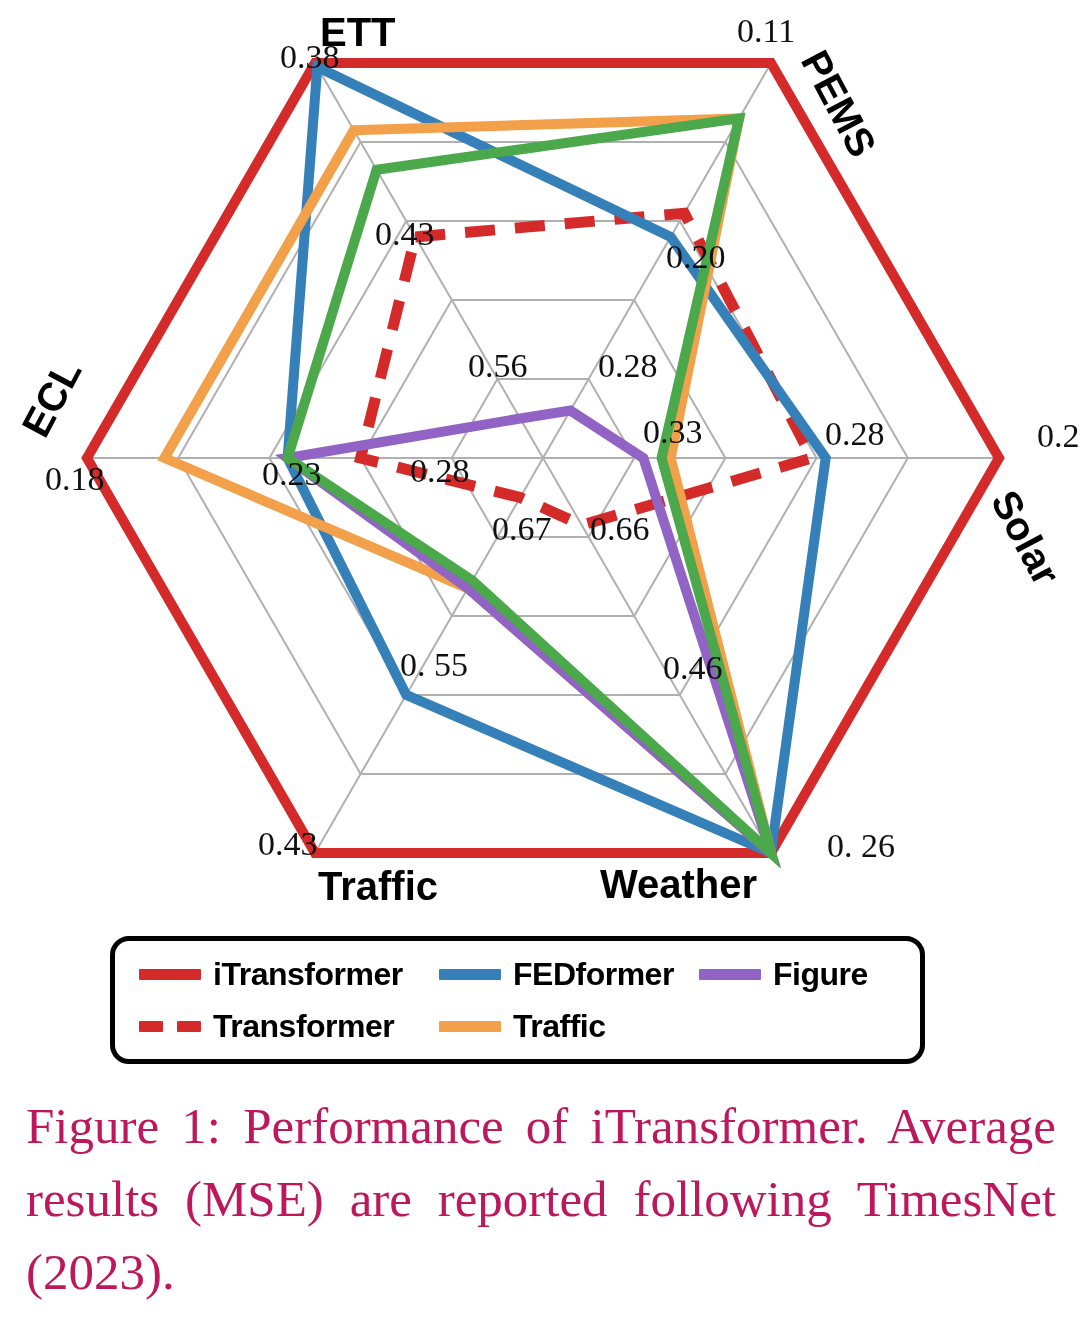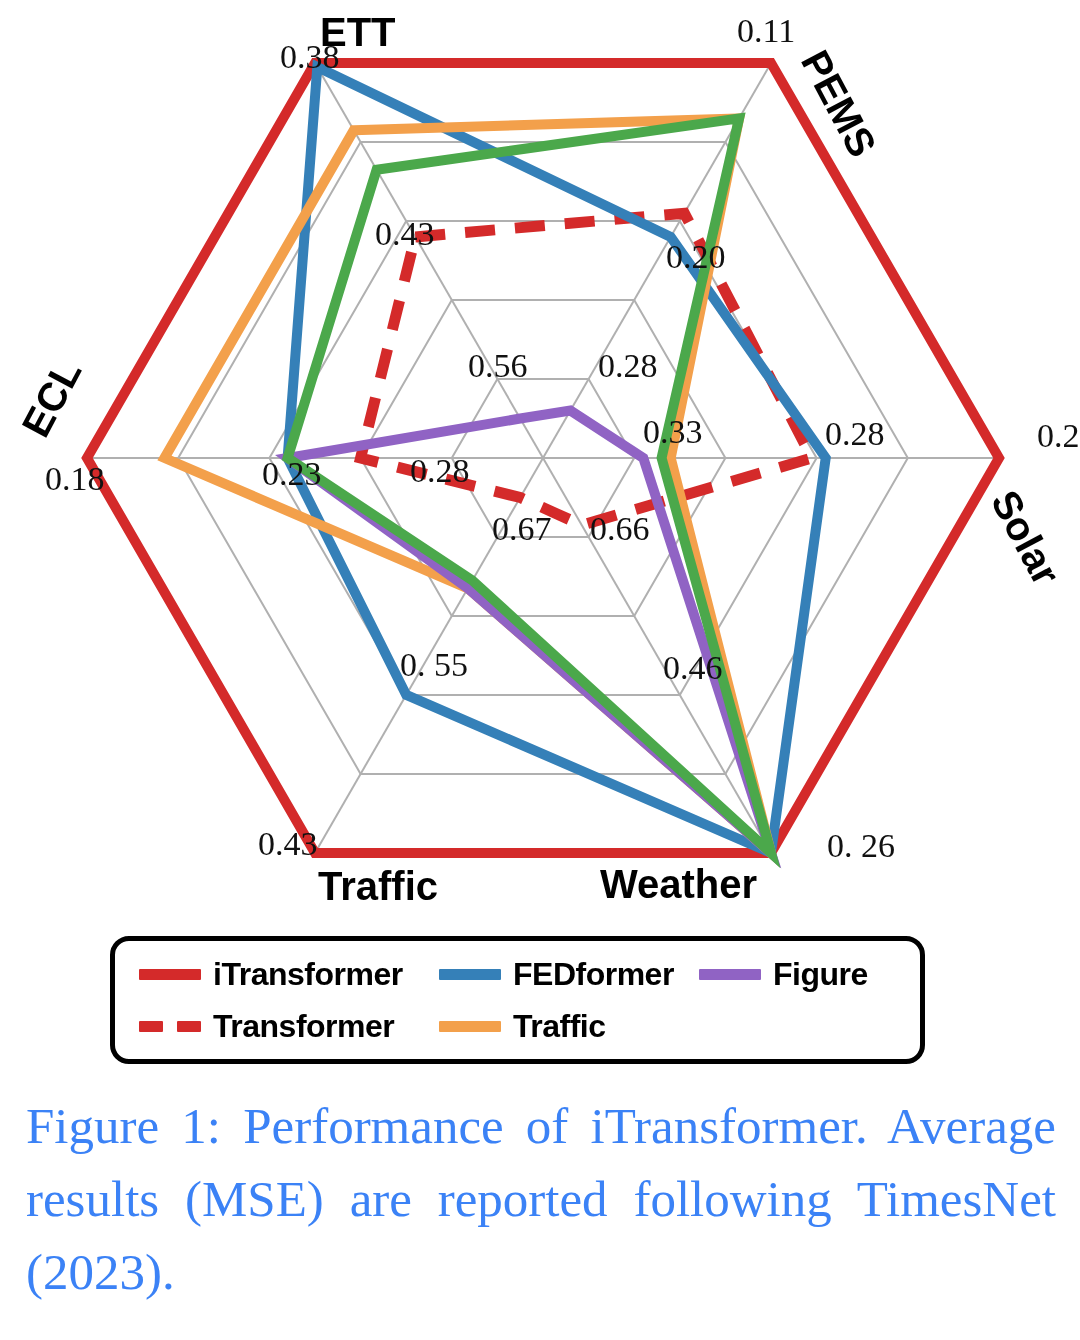--- a/index.html
+++ b/index.html
@@ -83,21 +83,21 @@
   
   #caption{
     position:absolute;
     left:26px;top:1090px;
     width:1030px;
     font-family:"Liberation Serif", serif;
     font-size:51px;
     line-height:73px;
     text-align:justify;
     text-align-last:left;
-    color:#3b82f6;
+    color:#be185d;
   }
 </style>
 </head>
 <body>
 
 <div id="figure-root">
 
   <div id="radar-area">
     <svg id="radar-svg" width="1080" height="915" viewBox="0 0 1080 915">
       <g id="grid-group">

